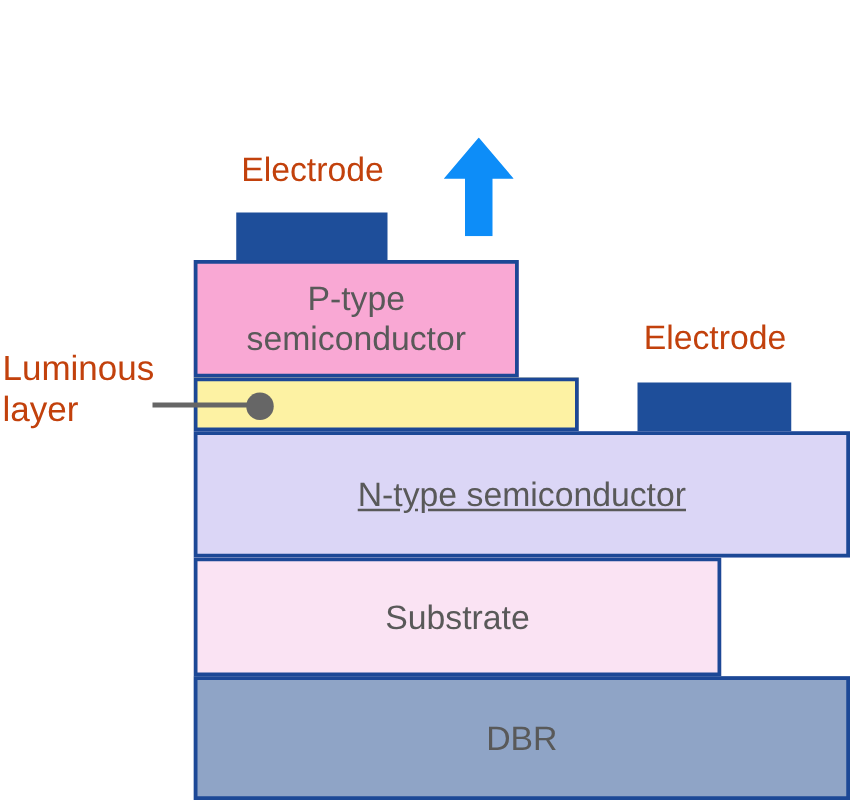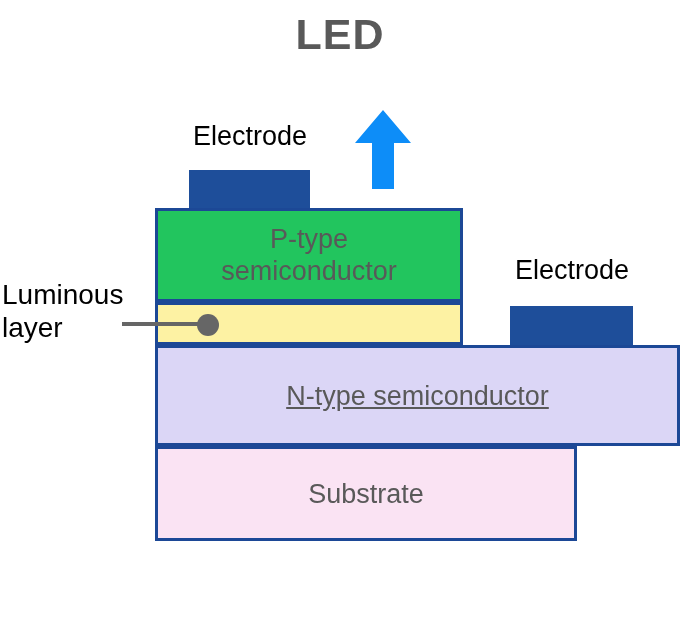--- a/index.html
+++ b/index.html
@@ -22,38 +22,38 @@
     left: 0; top: 10px; width: 680px;
     text-align: center;
     font-size: 43px;
     font-weight: 600;
     color: #595959;
     letter-spacing: 1px;
   }
 
   .annot {
     font-size: 27px;
-    color: #000000;
+    color: #c2410c;
     white-space: pre-line;
   }
 
   .layer-box {
     box-sizing: border-box;
     border: 3px solid #1c4896;
     display: flex;
     align-items: center;
     justify-content: center;
     text-align: center;
     font-size: 27px;
     line-height: 32px;
     color: #595959;
     white-space: pre-line;
   }
 
-  .layer-ptype     { left: 155px; top: 208px; width: 308px; height: 94px;  background: #22c55e; }
+  .layer-ptype     { left: 155px; top: 208px; width: 260px; height: 94px;  background: #f9a8d4; }
   .layer-luminous  { left: 155px; top: 302px; width: 308px; height: 43px;  background: #fdf2a3; }
   .layer-ntype     { left: 155px; top: 345px; width: 525px; height: 101px; background: #dbd6f6; text-decoration: underline; }
   .layer-substrate { left: 155px; top: 446px; width: 422px; height: 95px;  background: #fae3f3; }
   .layer-dbr       { left: 155px; top: 541px; width: 525px; height: 99px;  background: #8fa4c6; }
 
   .electrode {
     background: #1e4e9a;
   }
   .electrode-left  { left: 189px; top: 170px; width: 121px; height: 39px; }
   .electrode-right { left: 510px; top: 306px; width: 123px; height: 39px; }
@@ -75,21 +75,20 @@
     width: 22px; height: 22px;
     border-radius: 50%;
     background: #666666;
   }
 </style>
 </head>
 <body>
 
 <div class="canvas">
 
-  <div class="abs diagram-title">LED</div>
 
   <div class="abs annot label-electrode-left">Electrode</div>
 
   <svg class="abs light-arrow" width="56" height="79" viewBox="0 0 56 79">
     <polygon points="28,0 56,33 39,33 39,79 17,79 17,33 0,33" fill="#0d8df8"></polygon>
   </svg>
 
 
   <div class="abs electrode electrode-left"></div>
 
@@ -99,20 +98,21 @@
 
   <div class="abs layer-box layer-ptype">P-type
 semiconductor</div>
 
   <div class="abs layer-box layer-luminous"></div>
 
   <div class="abs layer-box layer-ntype">N-type semiconductor</div>
 
   <div class="abs layer-box layer-substrate">Substrate</div>
 
+  <div class="abs layer-box layer-dbr">DBR</div>
 
   <div class="abs annot label-luminous">Luminous
 layer</div>
 
   <div class="abs leader-line"></div>
 
   <div class="abs leader-dot"></div>
 
 </div>
 

